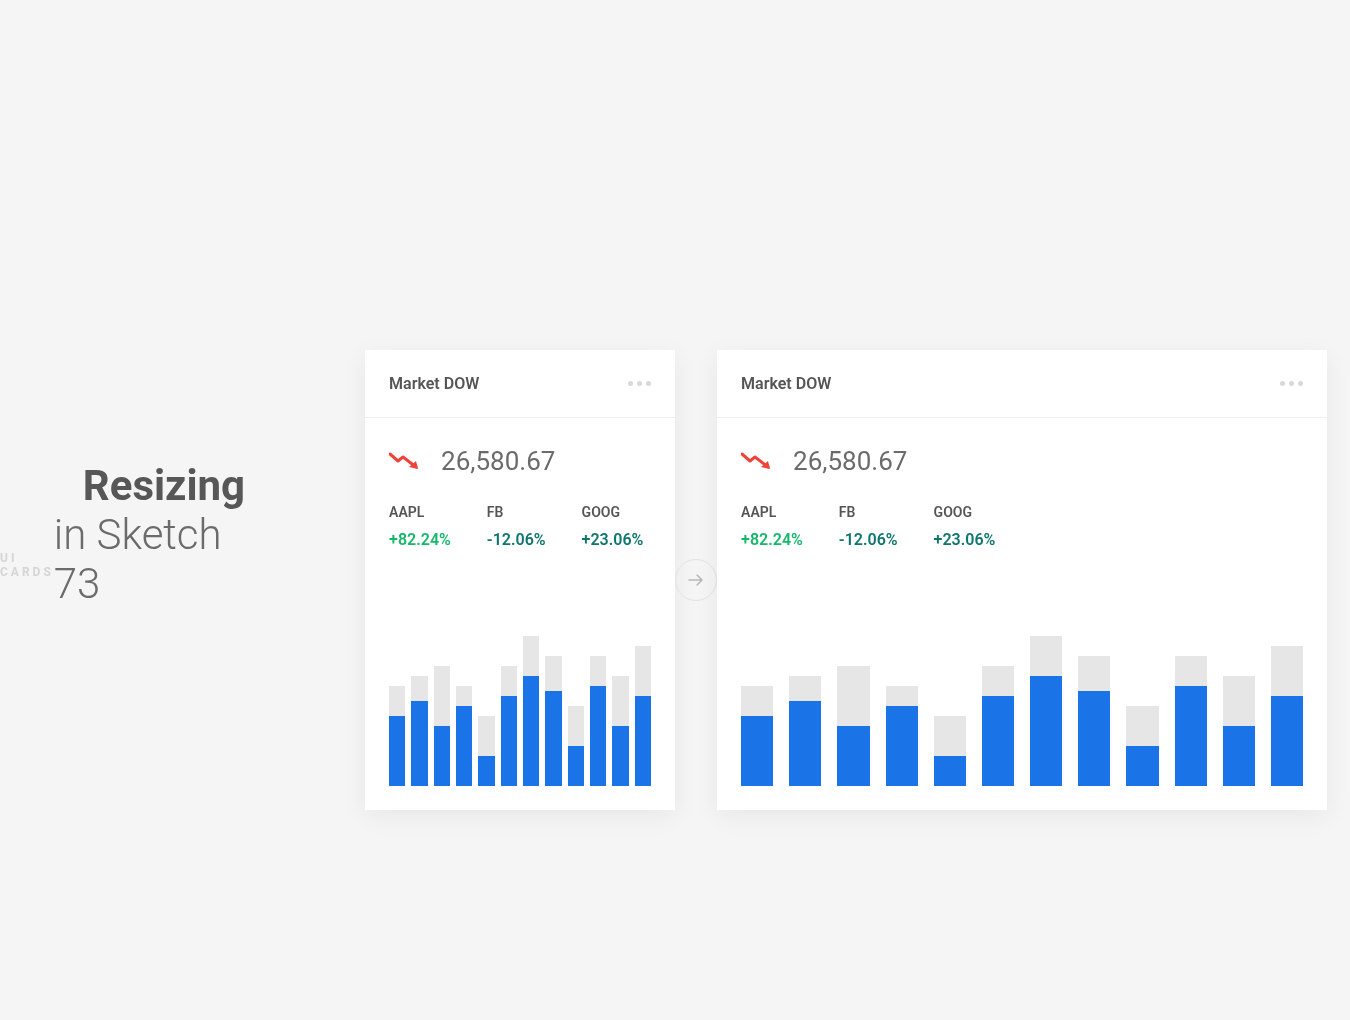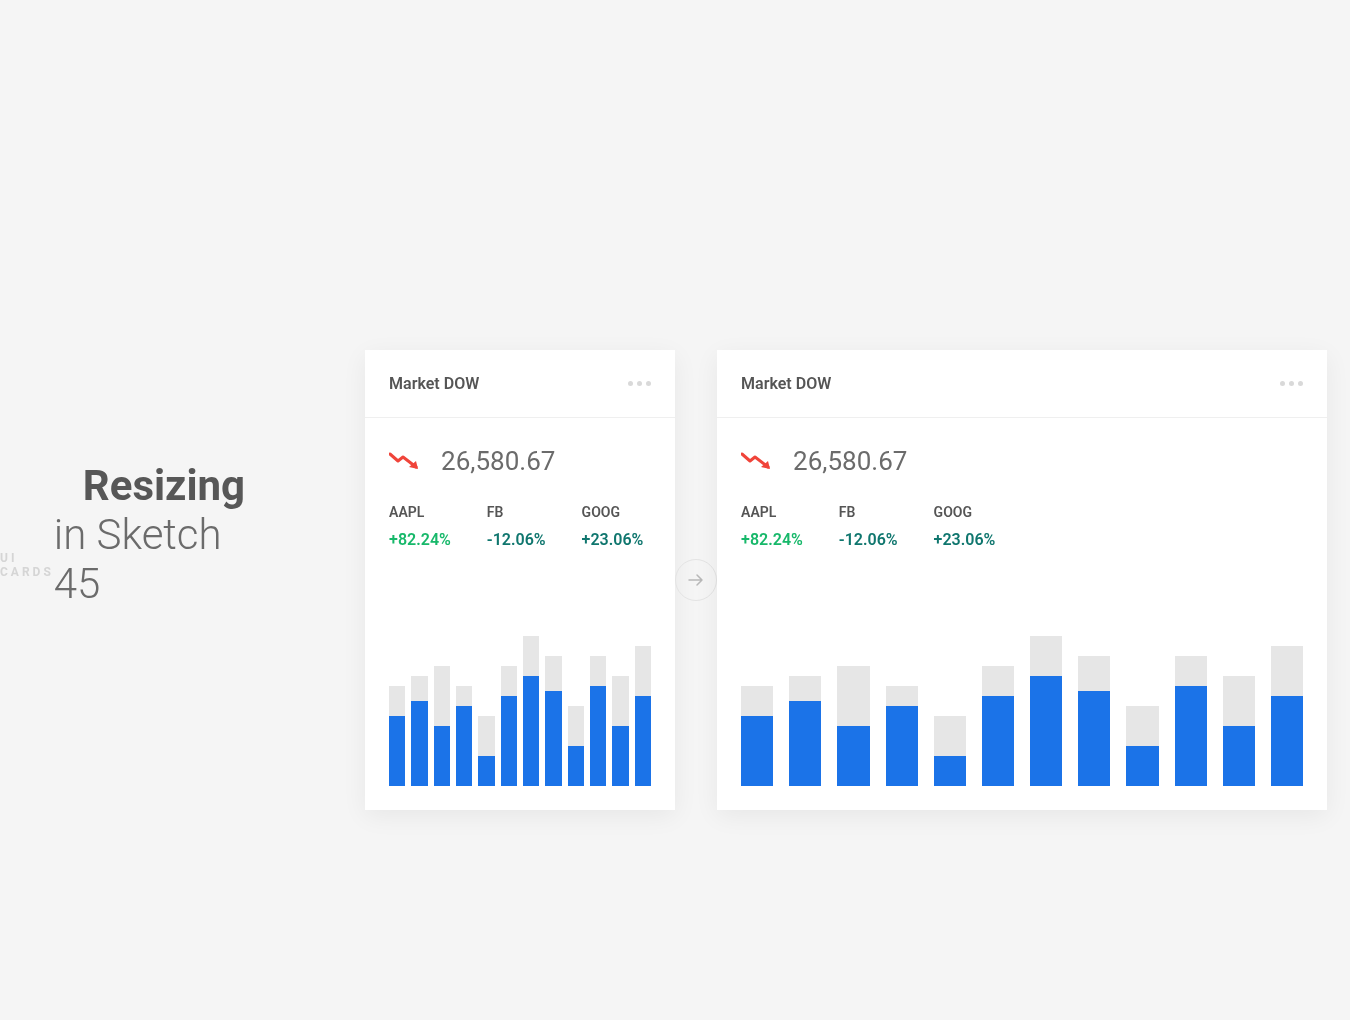--- a/index.html
+++ b/index.html
@@ -156,21 +156,21 @@
     background: #1b73e8;
     width: 100%;
   }
 </style>
 </head>
 <body>
 
 <div class="page">
   <div class="eyebrow">UI CARDS</div>
   <div class="title">
-    <span class="bold">Resizing</span><span> in Sketch 45</span>
+    <span class="bold">Resizing</span><span> in Sketch 73</span>
   </div>
 
   <div class="cards-row">
 
     <div class="card card-small">
       <div class="card-header">
         <div class="card-title">Market DOW</div>
         <div class="more-dots">
             <span></span>
             <span></span>

